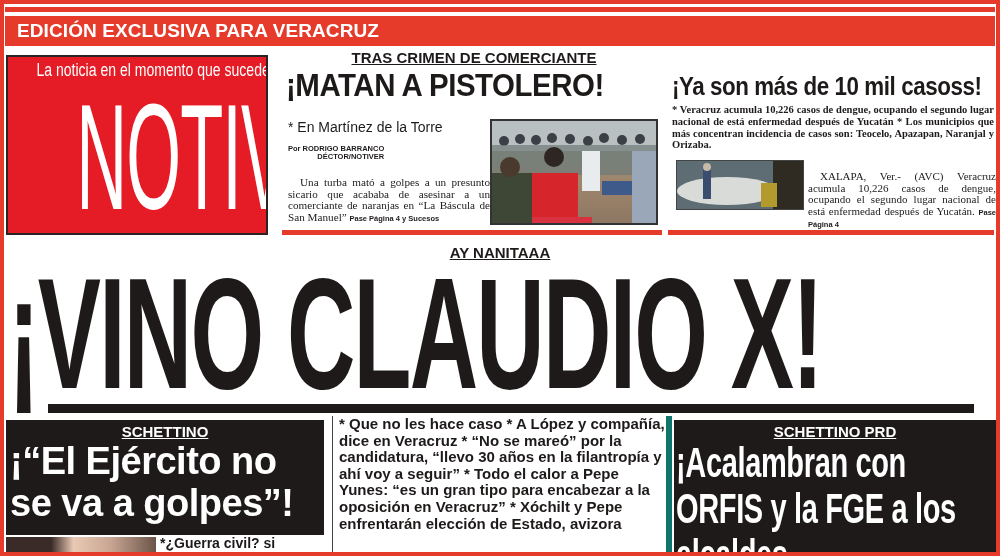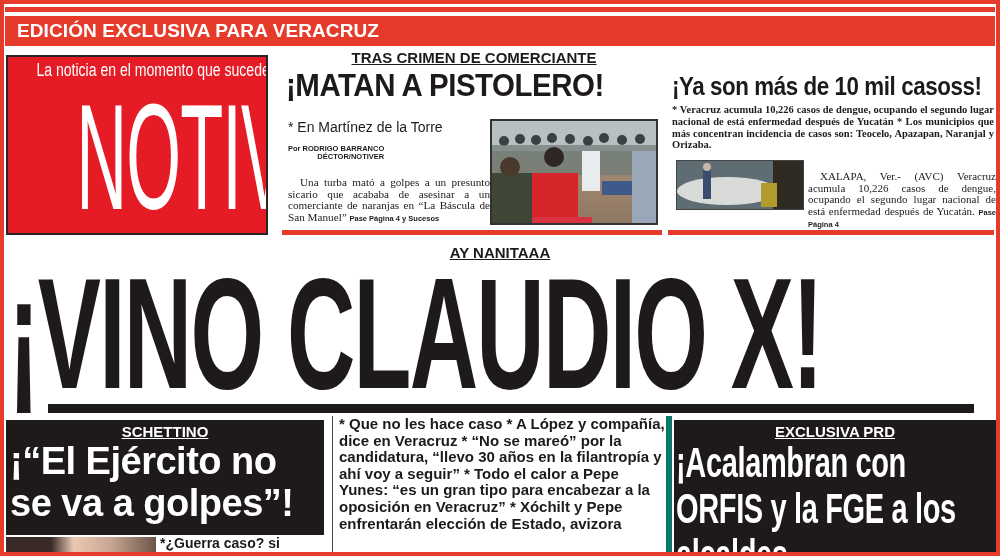--- a/index.html
+++ b/index.html
@@ -148,26 +148,26 @@
 
 <div class="main-kicker">AY NANITAAA</div>
 <div class="main-headline">¡VINO CLAUDIO X!</div>
 <div class="main-rule"></div>
 
 <div class="box-left">
   <div class="kicker">SCHETTINO</div>
   <div class="headline">¡“El Ejército no se va a golpes”!</div>
 </div>
 <div class="bl-photo"></div>
-<div class="bl-text">*¿Guerra caso? si</div>
+<div class="bl-text">*¿Guerra civil? si</div>
 
 <div class="col-mid">
   <div class="body">* Que no les hace caso  * A López y compañía, dice  en Veracruz * “No se mareó” por la candidatura, “llevo 30 años en la filantropía y ahí voy a seguir” * Todo el calor a Pepe Yunes: “es un gran tipo para encabezar a la oposición en Veracruz” * Xóchilt y Pepe enfrentarán elección de Estado, avizora</div>
 </div>
 
 <div class="box-right">
-  <div class="kicker">EXCLUSIVA PRD</div>
+  <div class="kicker">SCHETTINO PRD</div>
   <div class="headline">
     <div style="white-space:normal; width:470px;">¡Acalambran con ORFIS y la FGE a los alcaldes</div>
   </div>
 </div>
 
 <div class="bottom-red"></div>
 
 </body></html>

